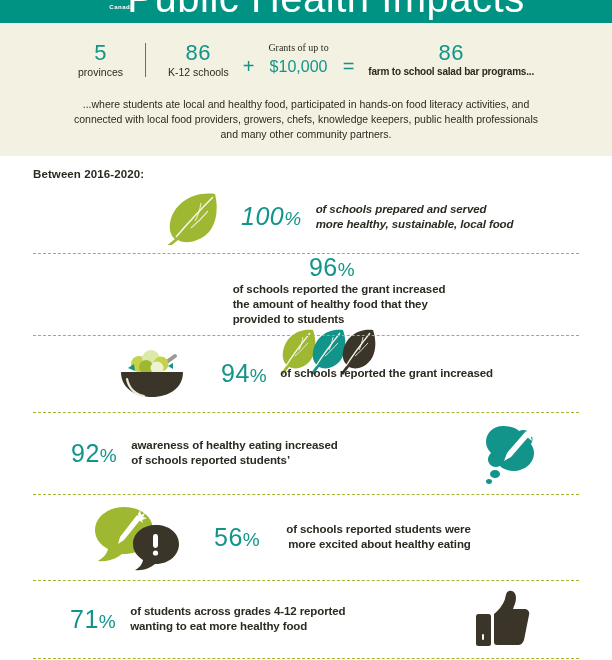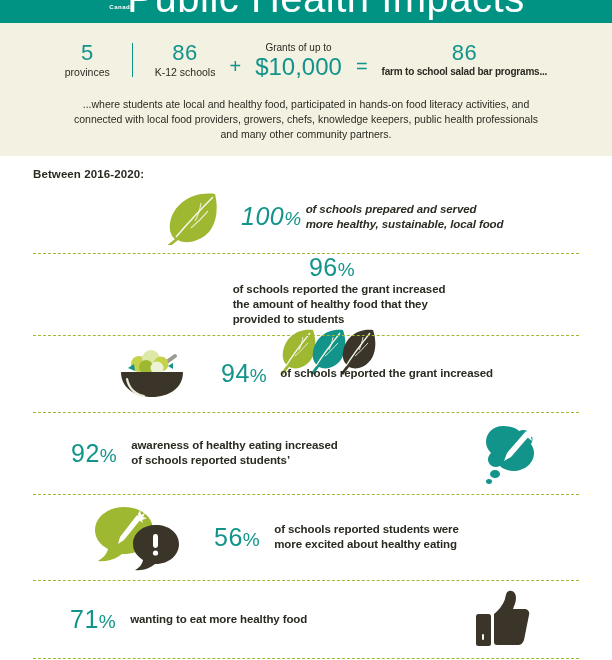--- a/index.html
+++ b/index.html
@@ -64,28 +64,28 @@
     height: 46px;
   }
   .eq-cell { text-align: center; padding: 0 4px; }
   .eq-num {
     color: #12948A;
     font-size: 22px;
     font-weight: 300;
     line-height: 24px;
     letter-spacing: 0.5px;
   }
-  .eq-num.money { font-size: 24px; letter-spacing: 0px; }
+  .eq-num.money { font-size: 16px; letter-spacing: 0px; }
   .eq-label {
     color: #2B2B22;
     font-size: 10.5px;
     line-height: 14px;
     white-space: nowrap;
   }
-  .eq-label.small { font-size: 10px; }
+  .eq-label.small { font-size: 10px; font-family: Liberation Serif, serif; }
   .eq-label.bold { font-weight: bold; font-size: 10px; letter-spacing: -0.2px; }
   .eq-op {
     color: #12948A;
     font-size: 20px;
     font-weight: 300;
     padding: 0 10px 3px 10px;
     line-height: 20px;
   }
   .eq-divider {
     width: 1px;
@@ -143,37 +143,37 @@
     font-weight: bold;
     line-height: 15px;
     letter-spacing: -0.1px;
     flex: 0 0 auto;
   }
   .spacer { flex: 1 1 auto; }
 
   
   .row-100 { height: 73px; padding-left: 128px; font-style: italic; }
   .row-100 .pct { margin-left: 18px; }
-  .row-100 .desc { margin-left: 4px; }
+  .row-100 .desc { margin-left: 14px; }
 
   .row-96  { height: 82px; padding-left: 52px; flex-direction: column; }
   .row-96 .desc { margin-left: 14px; }
   .row-96 .row-icon { margin-right: 8px; }
 
   .row-94  { height: 77px; padding-left: 80px; }
   .row-94 .pct { margin-left: 30px; }
   .row-94 .desc { margin-left: 13px; }
 
   .row-92  { height: 82px; padding-left: 38px; }
   .row-92 .desc { margin-left: 14px; }
   .row-92 .row-icon { margin-right: 32px; }
 
   .row-85  { height: 86px; padding-left: 59px; }
   .row-85 .pct { margin-left: 28px; }
-  .row-85 .desc { margin-left: 14px; }
+  .row-85 .desc { margin-left: 26px; text-align: right; }
 
   .row-52  { height: 78px; padding-left: 37px; }
   .row-52 .desc { margin-left: 14px; }
   .row-52 .row-icon { margin-right: 49px; }
 
   .row-41  { height: 70px; padding-left: 110px; }
 
   svg { display: block; }
 </style>
 </head>
@@ -336,20 +336,21 @@
         <div>of schools reported students were</div>
         <div>more excited about healthy eating</div>
       </div>
     </div>
 
     <div class="row row-52 divider-top">
       <div class="pct">
         <span>71</span><span class="sign">%</span>
       </div>
       <div class="desc">
+        <div>of students across grades 4-12 reported</div>
         <div>wanting to eat more healthy food</div>
       </div>
       <div class="spacer"></div>
       <div class="row-icon">
         <svg width="56" height="58" viewBox="0 0 56 58">
           <rect x="2" y="24" width="15" height="32" rx="2.5" fill="#3A3528"></rect>
           <rect x="8" y="44" width="2" height="6" rx="1" fill="#F6F6EE"></rect>
           <path d="M20 24c4-3 9-9 11-15 1-4 1-7 4-8 4-1 7 2 7 7 0 4-2 8-3 11h11c4 0 6 3 5 6l-5 25c-1 3-3 5-6 5H23c-2 0-3-1-3-3z" fill="#3A3528"></path>
         </svg>
       </div>

